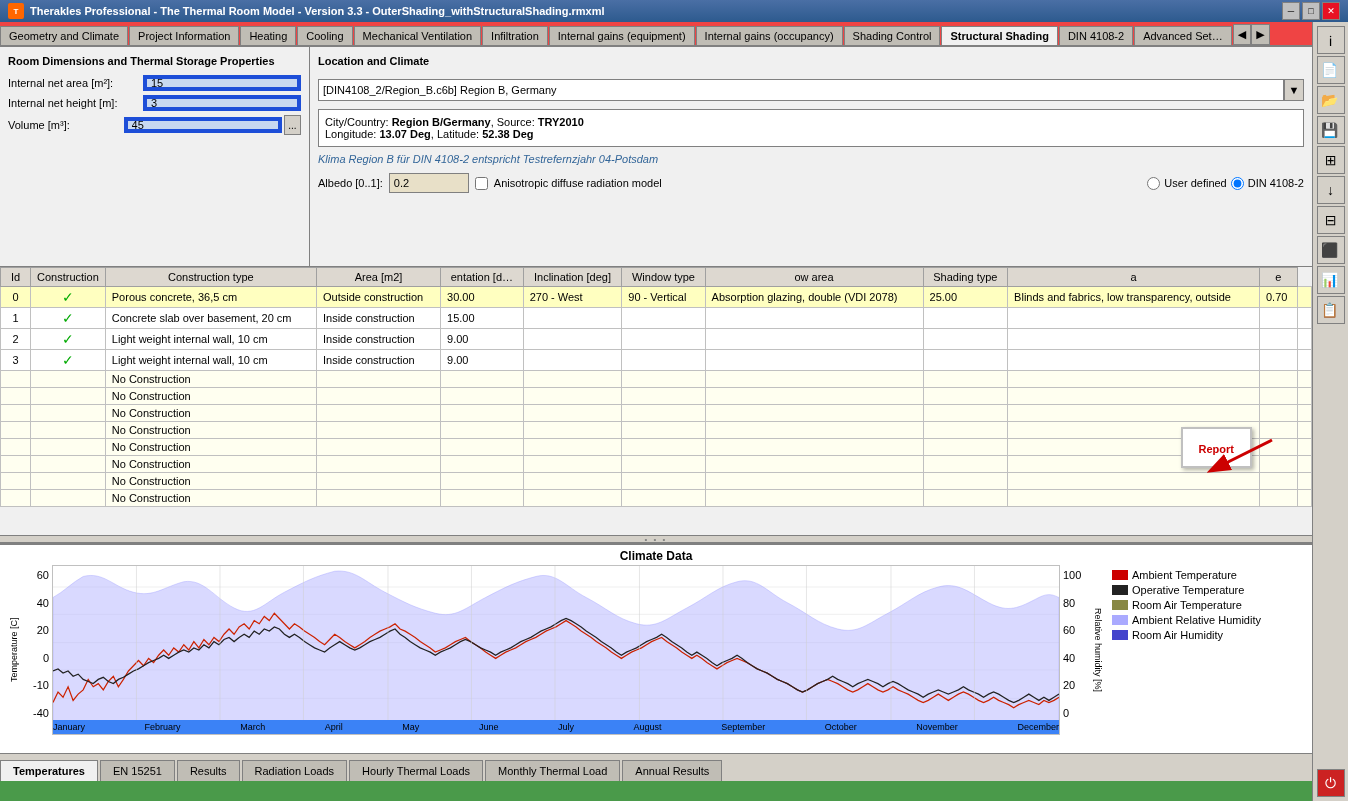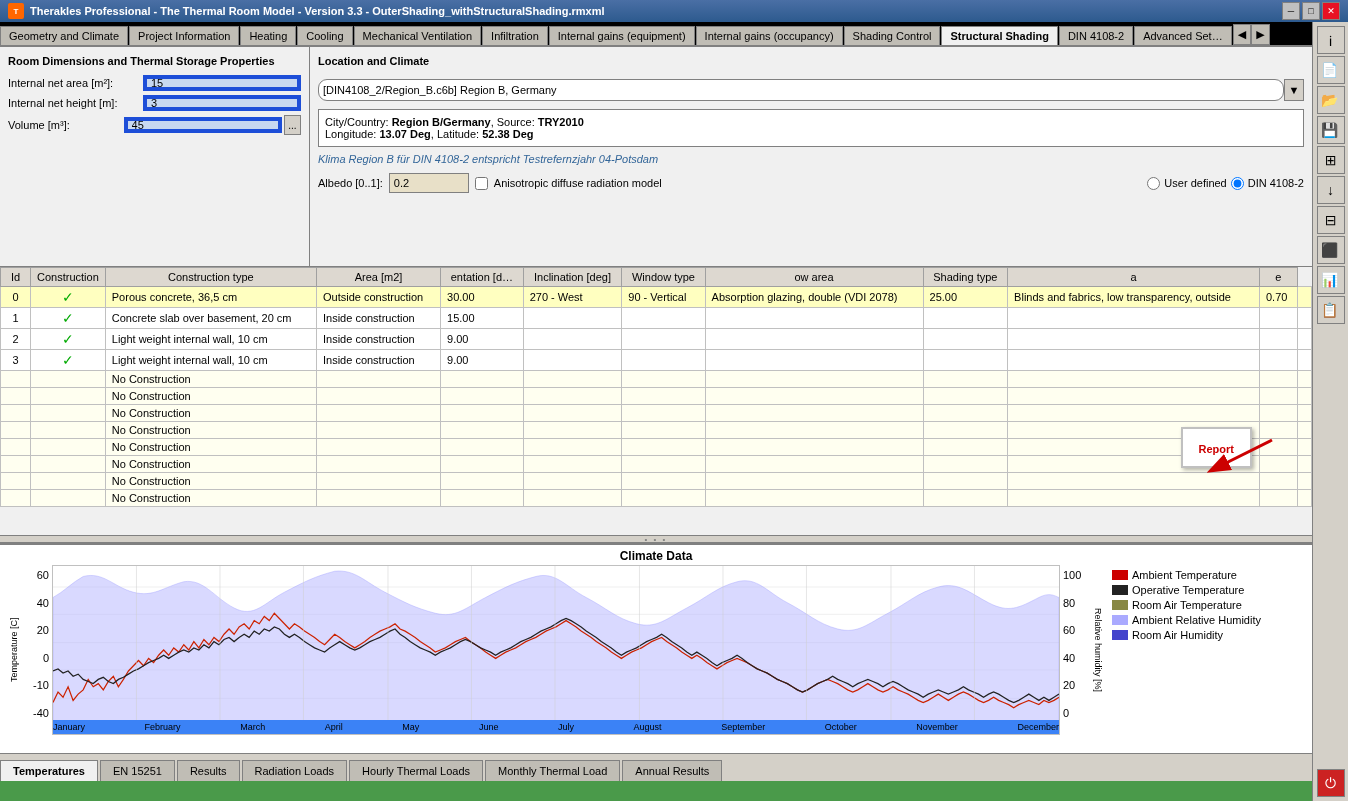--- a/index.html
+++ b/index.html
@@ -23,21 +23,21 @@
     .title-bar-btn.close { background: #e81123; color: white; }
 
     
     .main-container { display: flex; height: calc(801px - 22px); }
     
     
     .content-area { flex: 1; display: flex; flex-direction: column; overflow: hidden; }
     
     
     .tab-bar {
-      background: #000000;
+      background: #ef4444;
       display: flex;
       align-items: flex-end;
       padding: 2px 0 0 0;
       border-bottom: 2px solid #808080;
       flex-wrap: nowrap;
       overflow: hidden;
     }
     .tab {
       background: #c0bdb5;
       border: 1px solid #808080;
@@ -197,21 +197,21 @@
                 <input class="form-input" type="text" value="45" style="">
                 <button class="form-btn">...</button>
               </div>
             </div>
         </div>
 
         <div class="right-panel">
           <div class="climate-header">Location and Climate</div>
 
           <div class="climate-dropdown-row">
-            <input class="climate-dropdown" type="text" readonly="" style="width: 100%; border-radius: 9px;" value="[DIN4108_2/Region_B.c6b] Region B, Germany">
+            <input class="climate-dropdown" type="text" readonly="" style="width: 100%;" value="[DIN4108_2/Region_B.c6b] Region B, Germany">
             <div class="climate-dropdown-btn">▼</div>
           </div>
 
           <div class="climate-info-box">
             <div>City/Country: <b>Region B/Germany</b>, Source: <b>TRY2010</b></div>
             <div>Longitude: <b>13.07 Deg</b>, Latitude: <b>52.38 Deg</b></div>
           </div>
 
           <div class="climate-klima" style="color:#336699; font-style:italic; margin-bottom:8px;">Klima Region B für DIN 4108-2 entspricht Testrefernzjahr 04-Potsdam</div>
 

